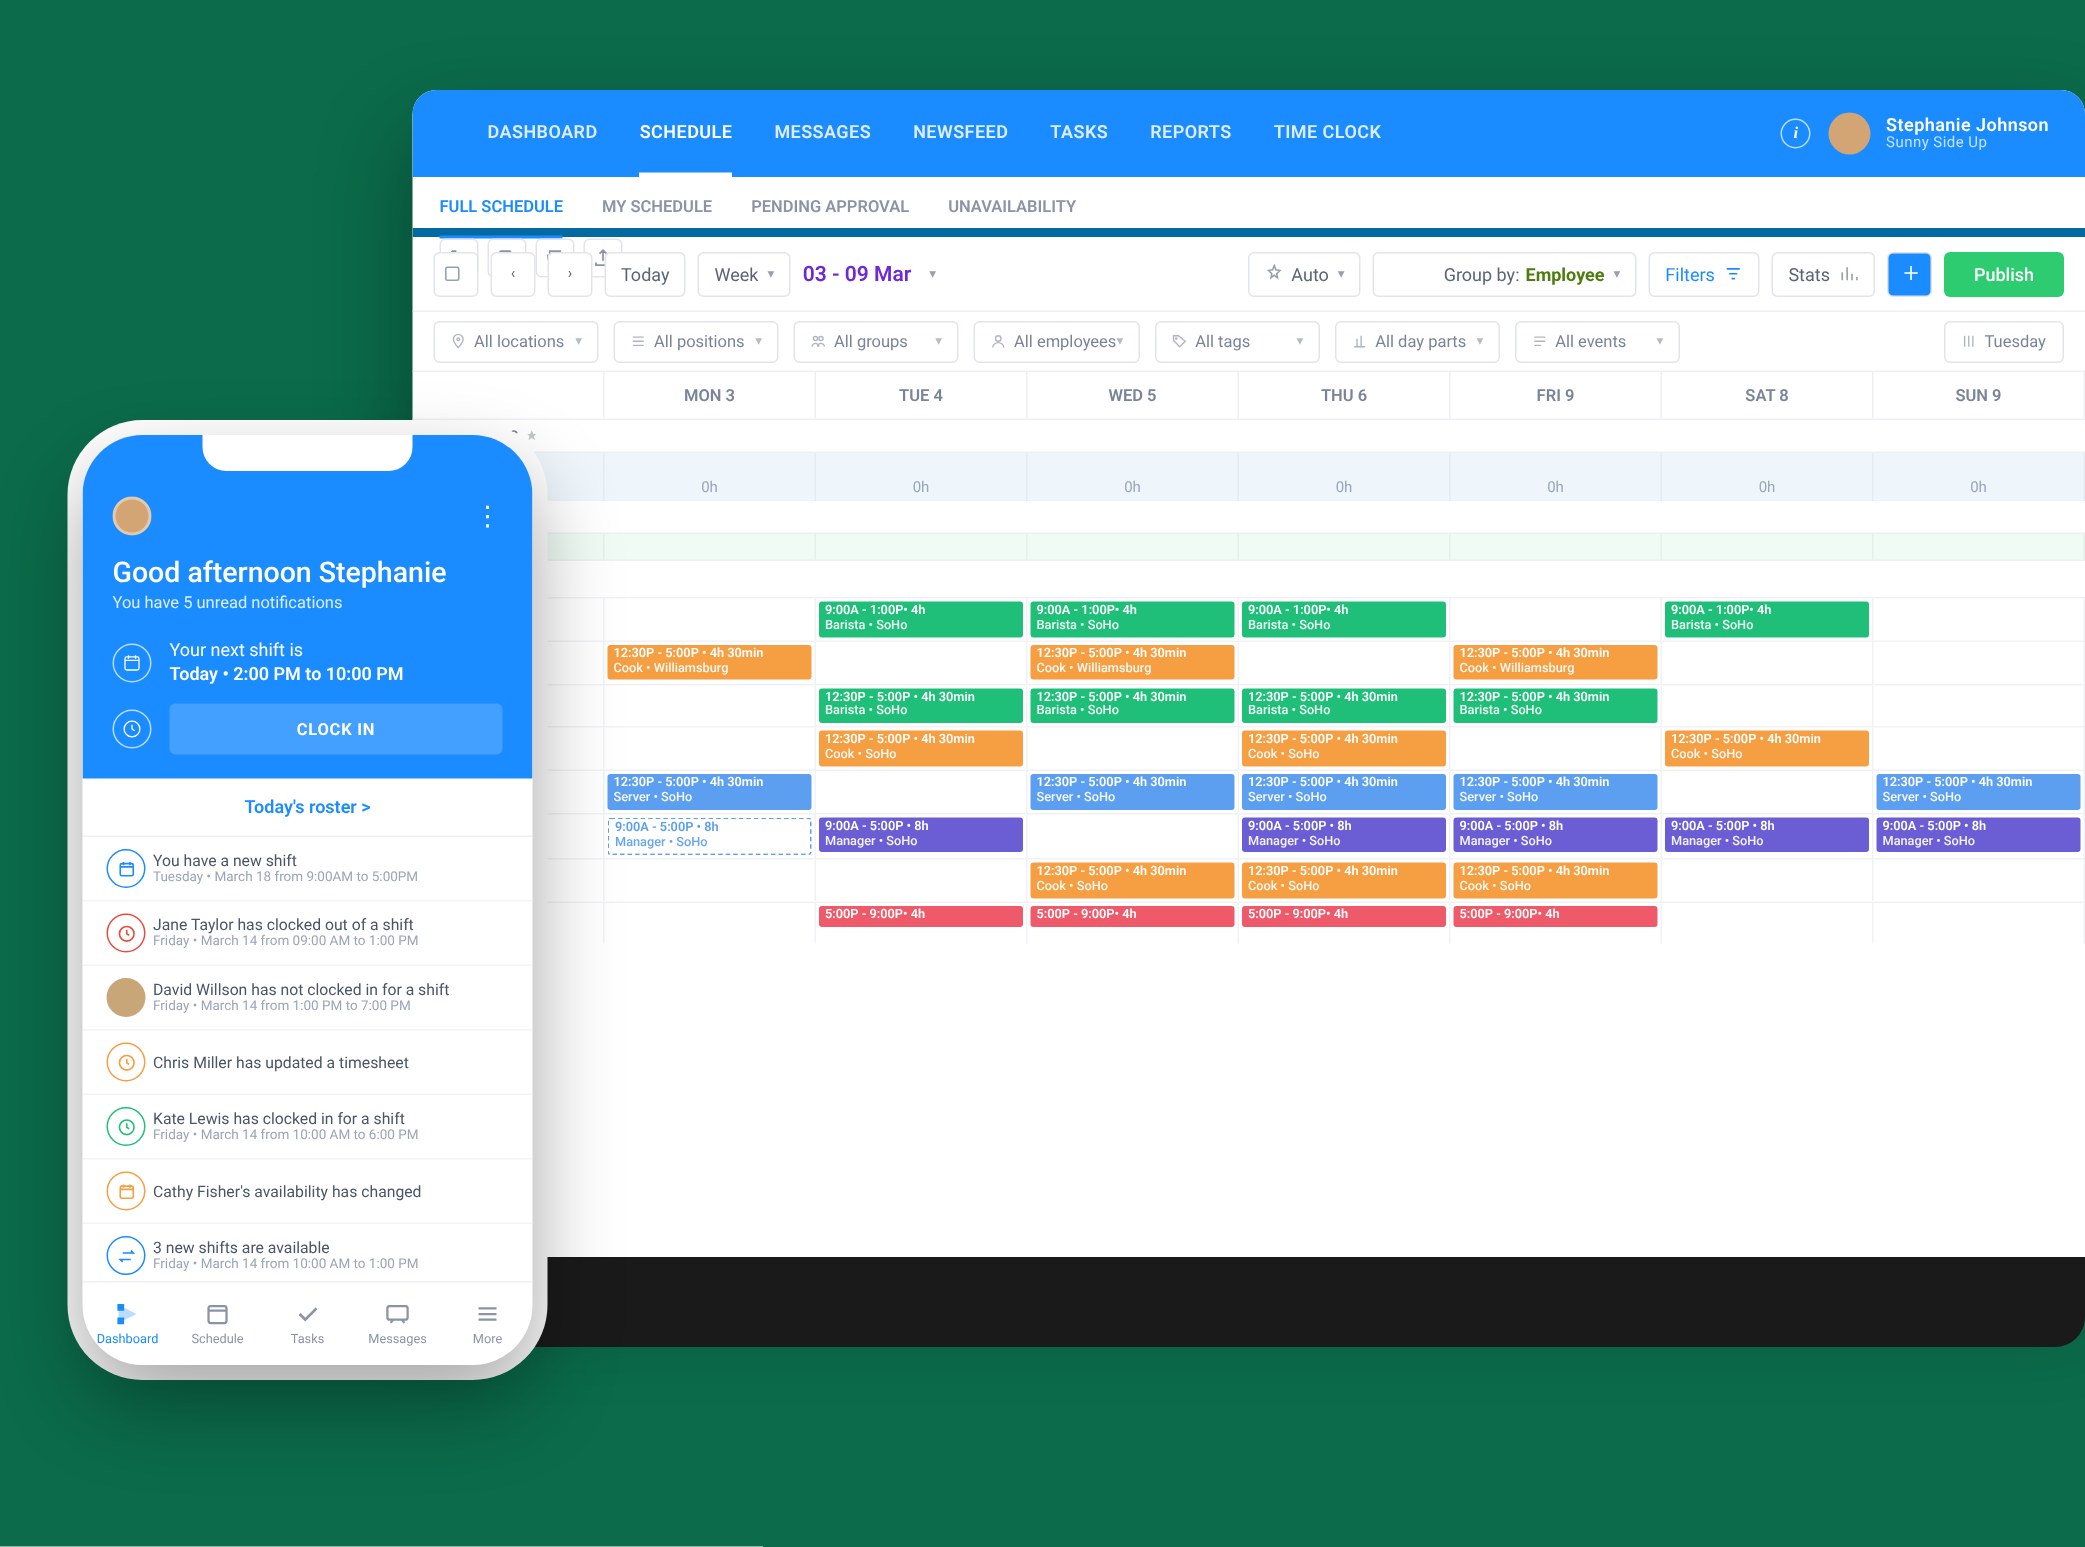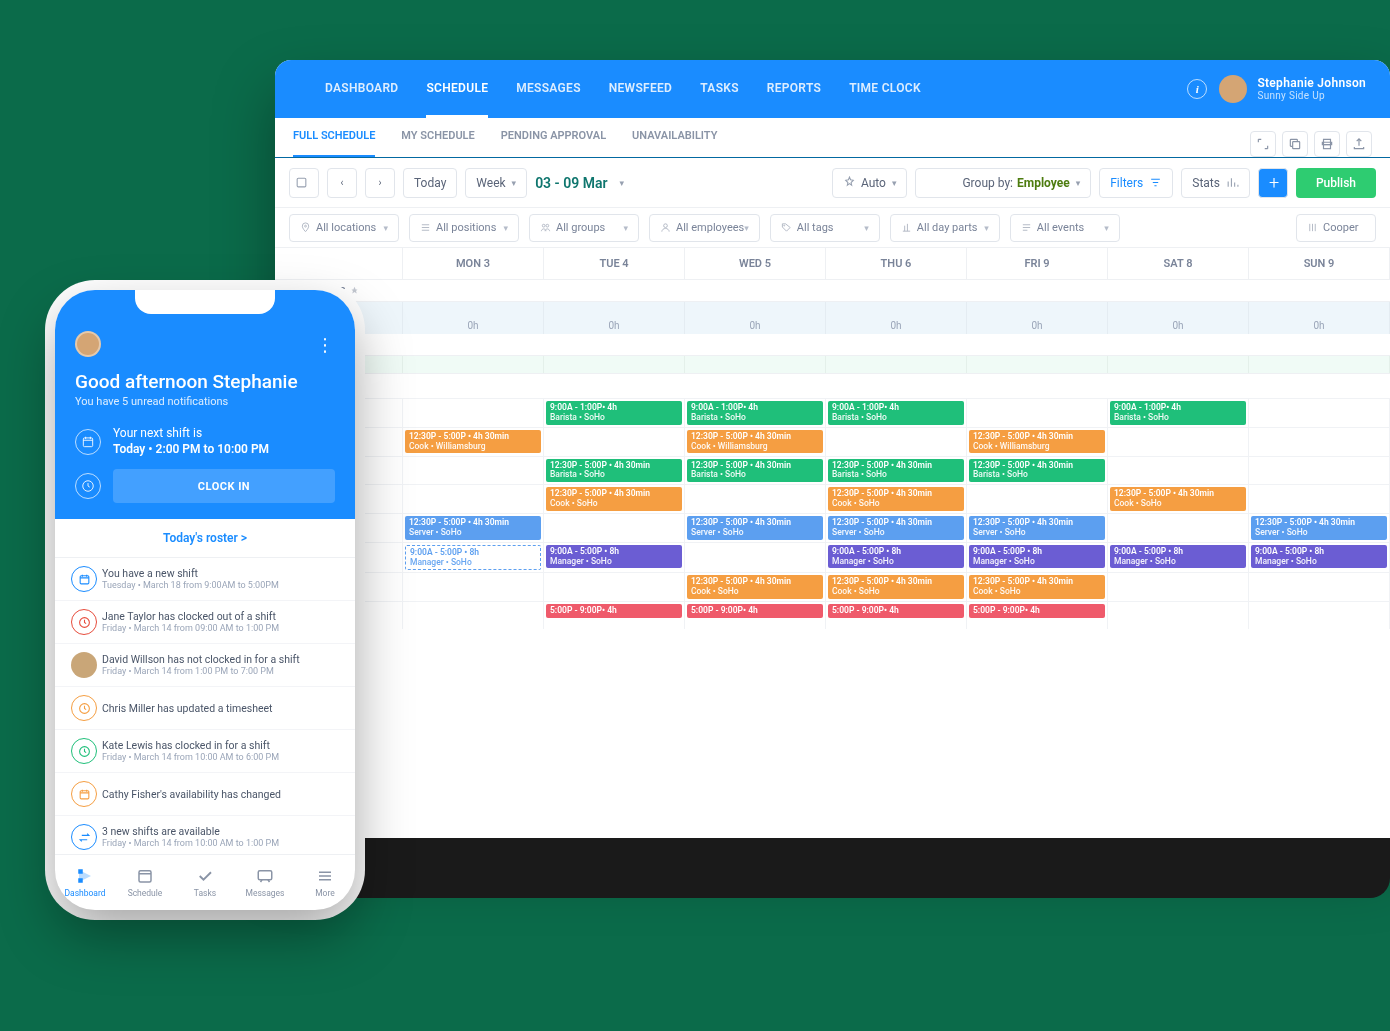--- a/index.html
+++ b/index.html
@@ -16,33 +16,33 @@
   color: #fff; font-size: 12px; font-weight: 600; letter-spacing: .3px;
 }
 .desktop-topbar .nav { display: flex; gap: 28px; flex: 1; }
 .desktop-topbar .nav span { opacity: .85; cursor: pointer; padding: 20px 0; }
 .desktop-topbar .nav span.active { opacity: 1; border-bottom: 3px solid #fff; }
 .desktop-topbar .info-ic { width: 20px; height: 20px; border: 1.5px solid rgba(255,255,255,.7); border-radius: 50%; display: flex; align-items: center; justify-content: center; font-size: 11px; margin-right: 12px; font-style: italic; font-family: serif; }
 .desktop-topbar .avatar { width: 28px; height: 28px; border-radius: 50%; background: #d4a574; margin-right: 10px; }
 .desktop-topbar .uname { font-size: 12px; line-height: 1.2; }
 .desktop-topbar .uname .sub { font-size: 10px; opacity: .75; font-weight: 400; }
 
-.subnav { height: 40px; display: flex; align-items: flex-end; padding: 0 18px; border-bottom: 1px solid #0369a1; font-size: 11px; color: #8a94a6; font-weight: 600; }
+.subnav { height: 40px; display: flex; align-items: flex-start; padding: 0 18px; border-bottom: 6px solid #0369a1; font-size: 11px; color: #8a94a6; font-weight: 600; flex-direction: column; }
 .subnav .tabs { display: flex; gap: 26px; flex: 1; }
 .subnav .tabs span { cursor: pointer; padding: 13px 0; }
 .subnav .tabs span.active { color: #1a8cff; border-bottom: 2px solid #1a8cff; }
 .subnav .icons { display: flex; gap: 6px; }
 .subnav .icon-btn { width: 26px; height: 26px; border: 1px solid #e1e5eb; border-radius: 4px; display: flex; align-items: center; justify-content: center; color: #8a94a6; cursor: pointer; }
 .subnav .icon-btn svg { width:14px; height:14px; }
 
 .toolbar { height: 50px; display: flex; align-items: center; padding: 0 14px; gap: 8px; font-size: 12px; color: #5a6478; border-bottom: 1px solid #eef0f3; }
 .toolbar .box { border: 1px solid #e1e5eb; border-radius: 4px; height: 30px; display: flex; align-items: center; padding: 0 10px; background: #fff; cursor: pointer; }
 .toolbar .box.small { width: 30px; padding: 0; justify-content: center; }
 .toolbar .chev { font-size: 9px; color: #97a0b0; margin-left: 6px; }
-.toolbar .range { color: #0f766e; font-weight: 600; font-size: 14px; }
+.toolbar .range { color: #6d28d9; font-weight: 600; font-size: 14px; }
 .toolbar .spacer { flex: 1; }
 .toolbar .blue-box { color: #1a8cff; }
 .toolbar .plus { background: #1a8cff; color: #fff; width: 30px; font-size: 18px; font-weight: 300; }
 .toolbar .publish { background: #2ecc71; color: #fff; border: none; padding: 0 20px; font-weight: 500; }
 .toolbar svg { width:13px; height:13px; margin-right:5px; }
 
 .filters { height: 40px; display: flex; align-items: center; padding: 0 14px; gap: 10px; font-size: 11px; color: #7a8499; border-bottom: 1px solid #eef0f3; }
 .filters .fbox { border: 1px solid #e1e5eb; border-radius: 4px; height: 28px; display: flex; align-items: center; padding: 0 10px; background: #fff; cursor: pointer; min-width: 110px; }
 .filters .fbox .chev { font-size: 9px; color: #b5bcc9; margin-left: auto; }
 .filters .spacer { flex: 1; }
@@ -276,21 +276,21 @@
           <path d="M4 6h16M4 12h16M4 18h10"></path>
         </svg>
         <span>All events</span>
         <span class="chev">▾</span>
       </div>
     <div class="spacer"></div>
     <div class="fbox" style="min-width:80px;">
         <svg viewBox="0 0 24 24" fill="none" stroke="currentColor" stroke-width="2">
           <path d="M6 4v16M12 4v16M18 4v16"></path>
         </svg>
-        <span>Cooper</span>
+        <span>Tuesday</span>
       </div>
   </div>
 
   <div class="grid-head" id="days-header">
       <div></div>
       <div>MON 3</div>
       <div>TUE 4</div>
       <div>WED 5</div>
       <div>THU 6</div>
       <div>FRI 9</div>

